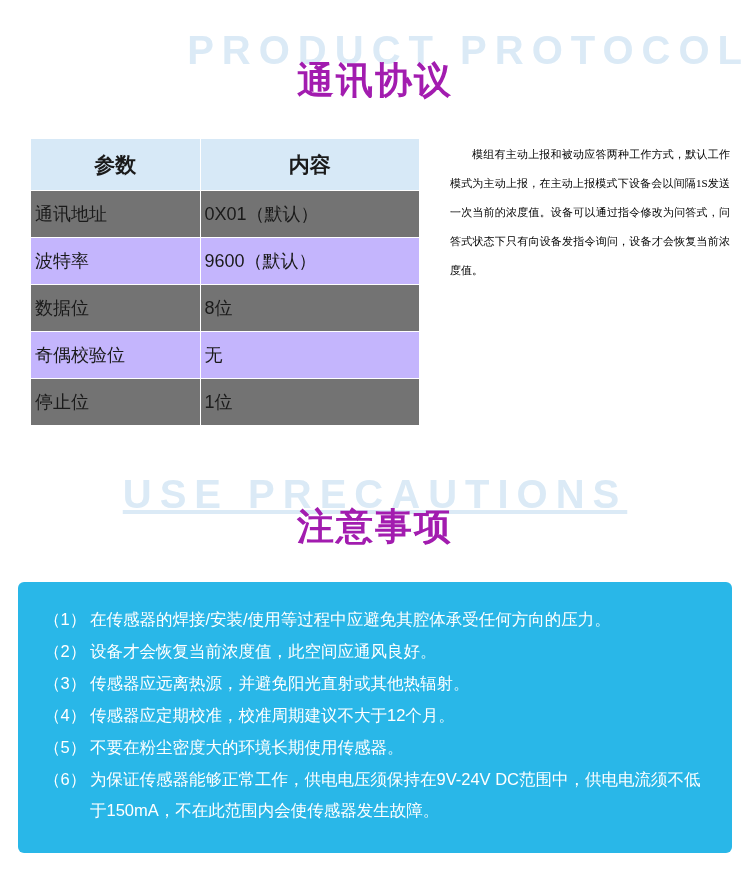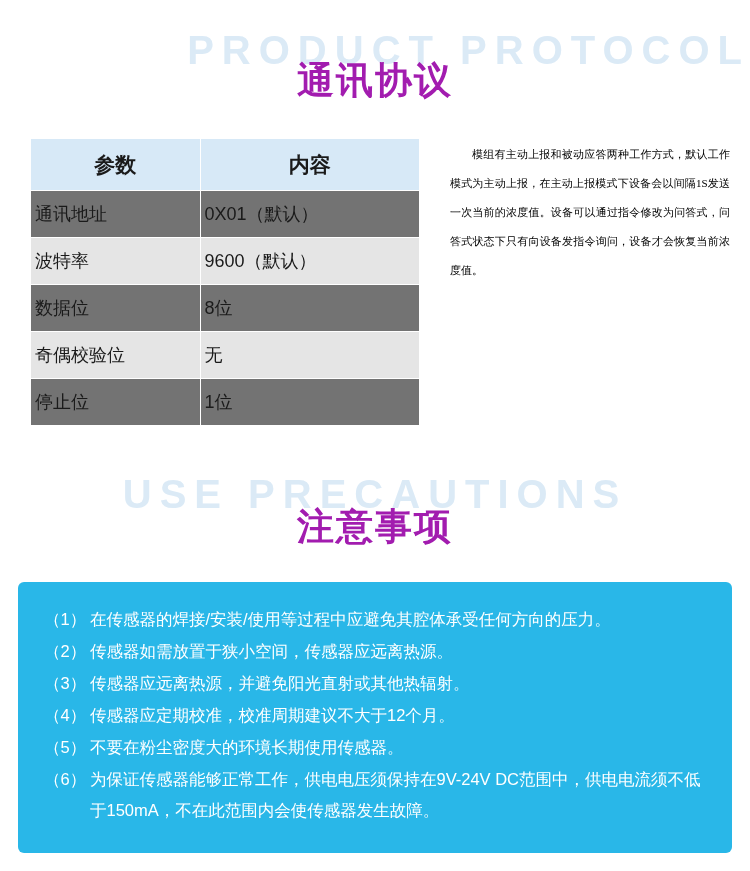--- a/index.html
+++ b/index.html
@@ -62,42 +62,42 @@
   }
   .spec-table th {
     font-size: 21px;
     font-weight: bold;
     height: 52px;
     background: #d7e9f7;
   }
   .spec-table td.col-a { width: 170px; }
   .spec-table td.col-b { width: 220px; }
   .spec-table tr.row-even td { background: #737373; }
-  .spec-table tr.row-odd td { background: #e5e5e5; }
+  .spec-table tr.row-odd td { background: #c4b5fd; }
 
   
   .side-note {
     position: absolute;
     top: 140px;
     left: 450px;
     width: 280px;
     font-size: 11px;
     line-height: 29px;
     color: #000000;
     text-indent: 2em;
     text-align: justify;
     font-family: Liberation Serif, serif;
   }
 
   
   .section-two {
     position: relative;
     height: 401px;
   }
-  .ghost-two { top: 2px; left: 0; }
+  .ghost-two { top: 2px; left: 0; text-decoration: underline; }
   .title-two { top: 32px; left: 0; }
 
   .notes-box {
     position: absolute;
     top: 112px;
     left: 18px;
     width: 714px;
     background: #29b7e8;
     border-radius: 6px;
     padding: 22px 26px 26px 26px;
@@ -168,21 +168,21 @@
 
   <div class="main-title title-two">注意事项</div>
 
   <div class="notes-box">
     <div class="note-item">
       <span class="note-index">（1）</span>
       <span class="note-text">在传感器的焊接/安装/使用等过程中应避免其腔体承受任何方向的压力。</span>
     </div>
     <div class="note-item">
       <span class="note-index">（2）</span>
-      <span class="note-text">传感器如需放置于狭小空间，传感器应远离热源。</span>
+      <span class="note-text">设备才会恢复当前浓度值，此空间应通风良好。</span>
     </div>
     <div class="note-item">
       <span class="note-index">（3）</span>
       <span class="note-text">传感器应远离热源，并避免阳光直射或其他热辐射。</span>
     </div>
     <div class="note-item">
       <span class="note-index">（4）</span>
       <span class="note-text">传感器应定期校准，校准周期建议不大于12个月。</span>
     </div>
     <div class="note-item">

